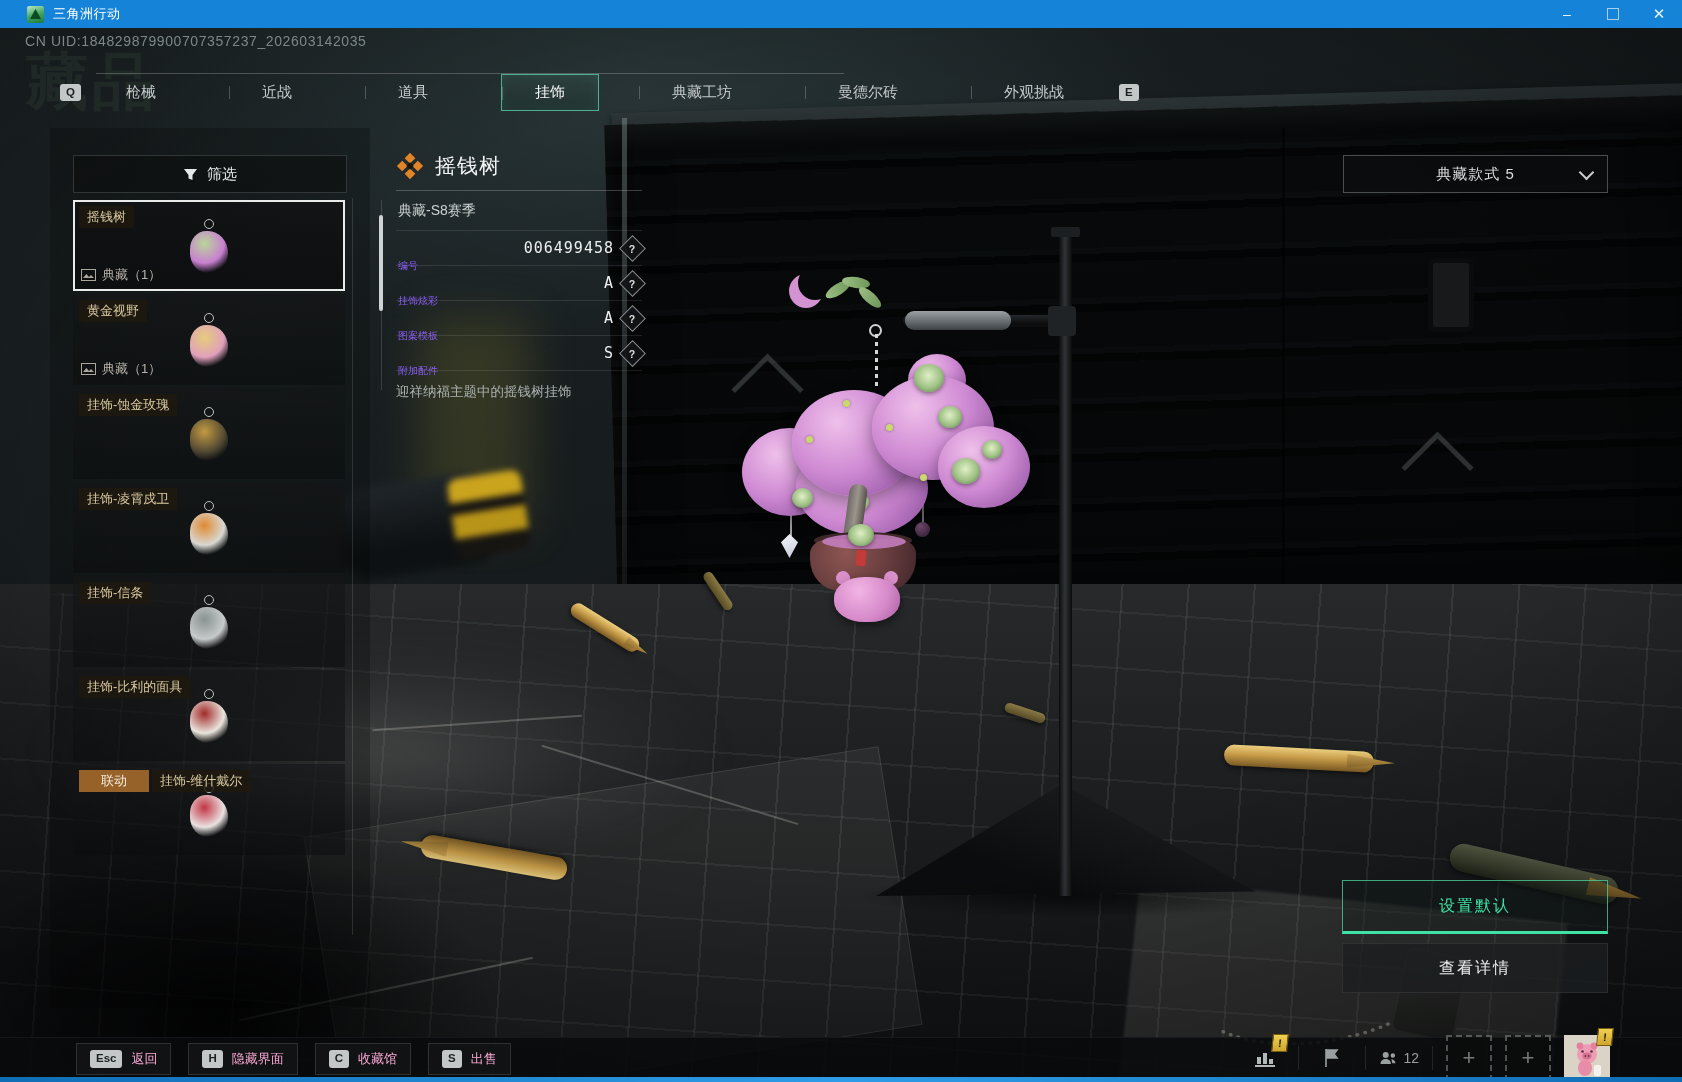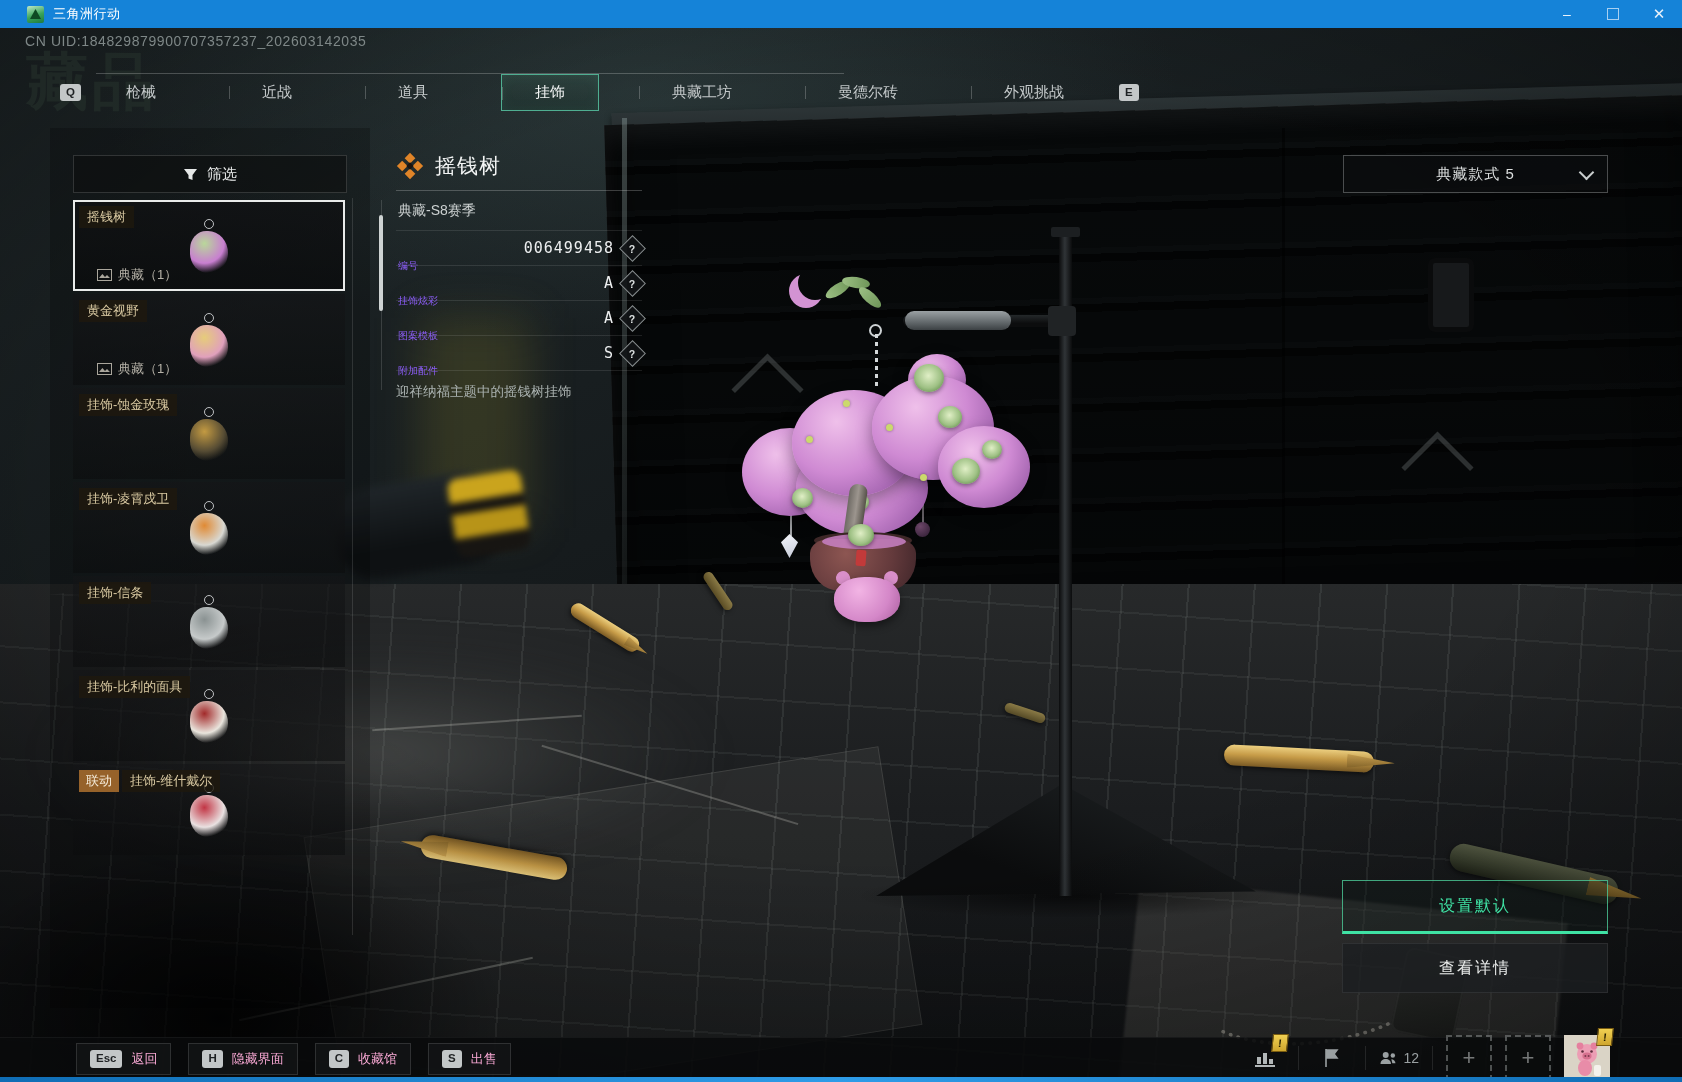--- a/index.html
+++ b/index.html
@@ -132,25 +132,25 @@
   .tab.active{color:#f2f4f4;border:1px solid var(--tab-active-border,#4fae91);background:linear-gradient(180deg,rgba(96,170,140,.12),rgba(24,52,44,.30));box-shadow:inset 0 0 12px rgba(80,180,140,.12);}
   .tabbar .keycap.right{margin-left:22px;}
   
   .filter-btn{position:absolute;left:73px;top:155px;width:272px;height:36px;z-index:12;display:flex;align-items:center;justify-content:center;gap:9px;
     background:rgba(12,14,14,.58);border:1px solid rgba(255,255,255,.15);color:#e6e8e8;font-size:15px;}
   .clist{position:absolute;left:73px;top:200px;width:272px;height:733px;display:flex;flex-direction:column;gap:3px;overflow:hidden;z-index:12;}
   .citem{position:relative;height:91px;flex:0 0 91px;background:linear-gradient(180deg,rgba(20,21,23,.62),rgba(11,12,13,.55));}
   .citem.selected{outline:2px solid #e9ebea;outline-offset:-2px;background:linear-gradient(180deg,rgba(16,17,19,.78),rgba(9,10,11,.7));}
   .labels{position:absolute;left:6px;top:6px;display:flex;z-index:2;}
   .cname{background:rgba(30,24,14,.82);color:#d9c9a2;font-size:13px;padding:2px 8px;white-space:nowrap;}
-  .ctag{background:#96622a;color:#f4ead8;font-size:13px;padding:2px 7px;margin-right:3px;}
+  .ctag{background:#96622a;color:#f4ead8;font-size:13px;padding:2px 22px;margin-right:3px;}
   .thumb{position:absolute;left:50%;top:50%;transform:translate(-50%,-50%);display:flex;flex-direction:column;align-items:center;z-index:1;}
   .ring{width:8px;height:8px;border:1.5px solid rgba(218,221,223,.85);border-radius:50%;margin-bottom:2px;}
   .blob{width:38px;height:42px;border-radius:45% 55% 50% 50%;}
-  .cbadge{position:absolute;left:24px;bottom:7px;display:flex;align-items:center;gap:6px;color:#b6b2a8;font-size:13px;z-index:2;}
+  .cbadge{position:absolute;left:8px;bottom:7px;display:flex;align-items:center;gap:6px;color:#b6b2a8;font-size:13px;z-index:2;}
   .sb-line{position:absolute;left:352px;top:198px;width:1px;height:737px;background:rgba(255,255,255,.12);z-index:12;}
   .accent-track{position:absolute;left:381px;top:200px;width:1px;height:190px;background:rgba(255,255,255,.14);z-index:12;}
   .accent-thumb{position:absolute;left:379px;top:215px;width:4px;height:96px;background:#ced3d3;border-radius:2px;z-index:13;}
   
   .detail{position:absolute;left:396px;top:148px;width:246px;z-index:12;}
   .dhead{display:flex;align-items:center;gap:11px;height:36px;}
   .dtitle{color:#f2f4f4;font-size:21px;letter-spacing:1px;}
   .divider{height:1px;background:rgba(255,255,255,.22);margin-top:6px;}
   .season{color:#ccd1d1;font-size:14px;padding:11px 2px 10px;border-bottom:1px solid rgba(255,255,255,.10);}
   .drow{display:flex;align-items:center;height:34px;border-bottom:1px solid rgba(255,255,255,.10);}

